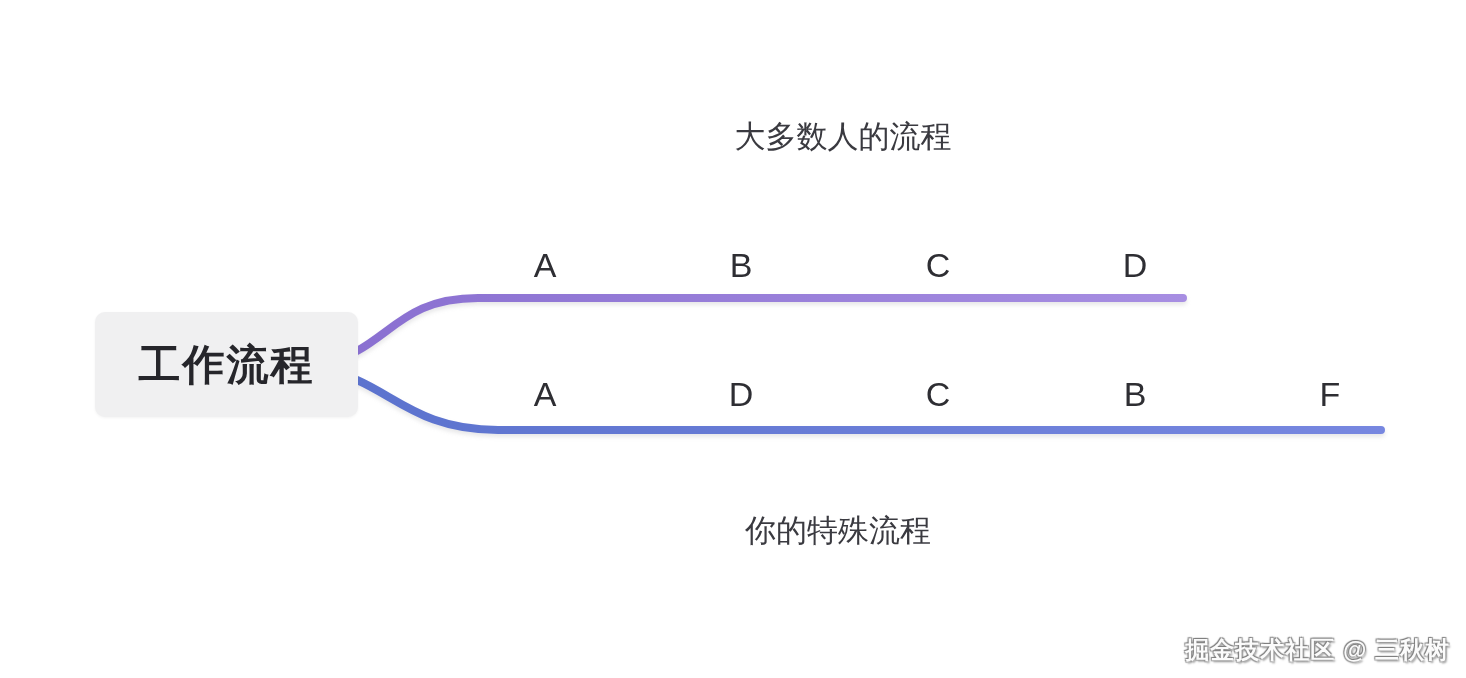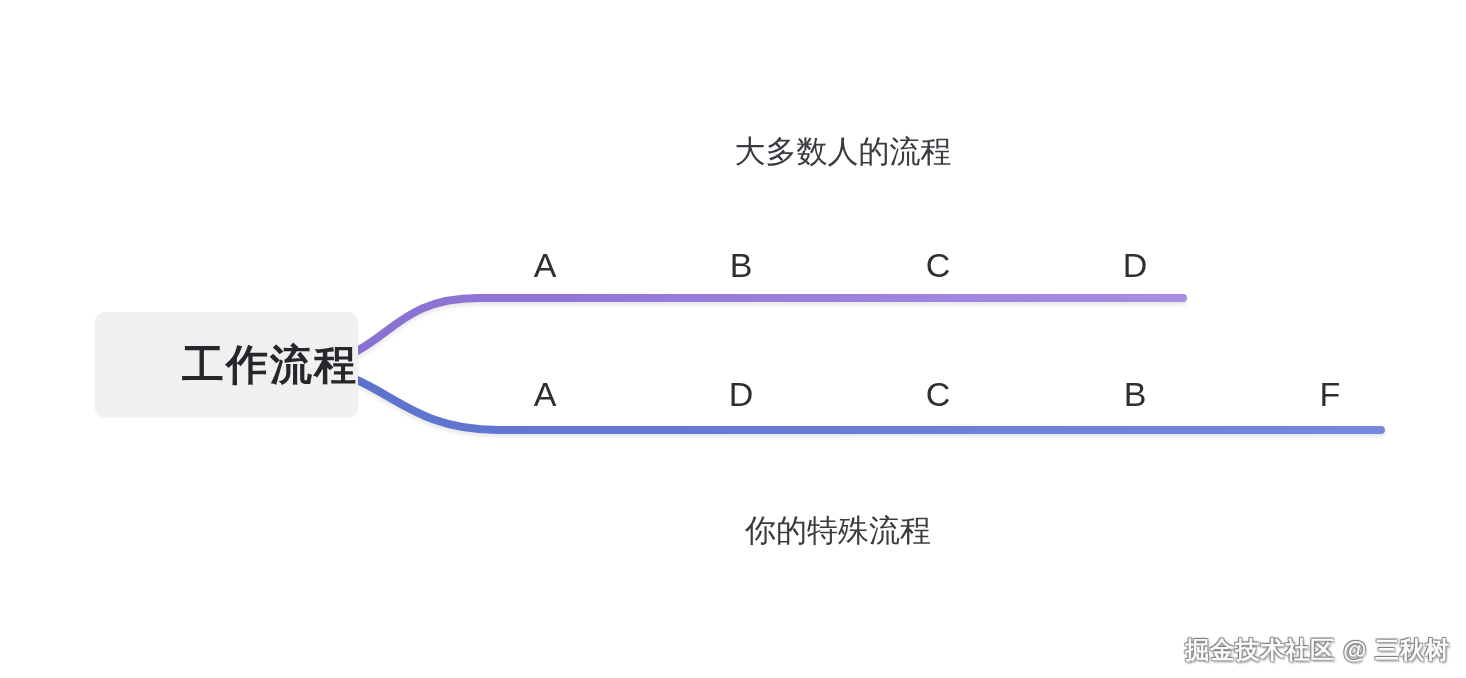--- a/index.html
+++ b/index.html
@@ -12,37 +12,37 @@
   }
   .links{position:absolute;left:0;top:0;width:1466px;height:678px;}
   .links path{filter:drop-shadow(0 3px 2px rgba(120,120,130,0.18));}
   .root-node{
     position:absolute;
     left:95px;top:312px;
     width:263px;height:105px;
     background:#f0f0f1;
     border-radius:10px;
     box-shadow:0 1px 3px rgba(0,0,0,0.05);
-    display:flex;align-items:center;justify-content:flex-end;
+    display:flex;align-items:center;justify-content:center;
   }
   .root-node span{
     font-size:42px;
     font-weight:700;
     letter-spacing:2px;
     color:#26262b;
   }
   .branch-title{
     position:absolute;
     transform:translateX(-50%);
     font-size:31px;
     line-height:1.1;
     color:#3a3a40;
     white-space:nowrap;
   }
-  .title-top{left:843px;top:135px;}
+  .title-top{left:843px;top:120px;}
   .title-bottom{left:838px;top:514px;text-align:right;}
   .step{
     position:absolute;
     transform:translateX(-50%);
     font-size:34px;
     line-height:1;
     color:#2e2e33;
     white-space:nowrap;
   }
   .c1{left:545px}.c2{left:741px}.c3{left:938px}.c4{left:1135px}.c5{left:1330px}

